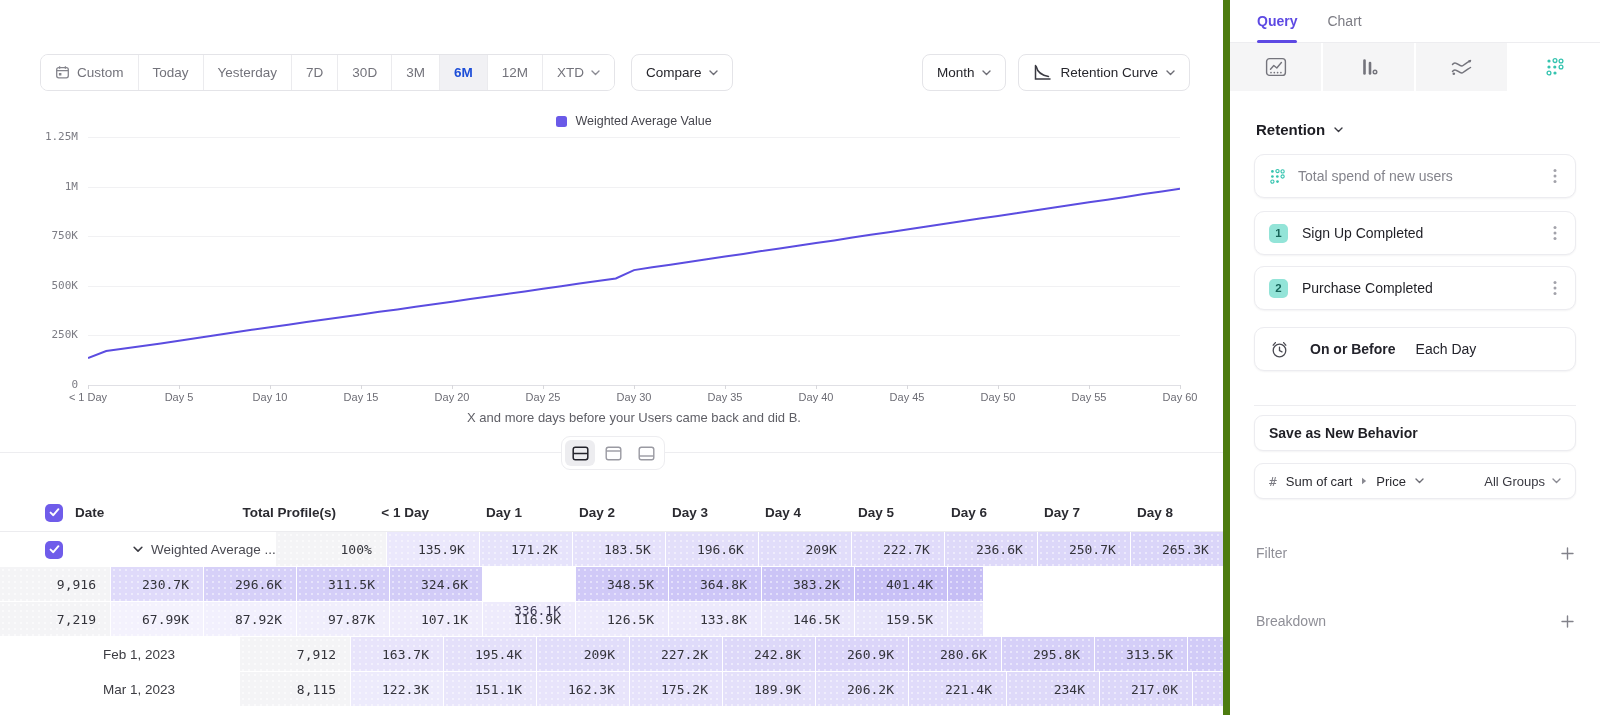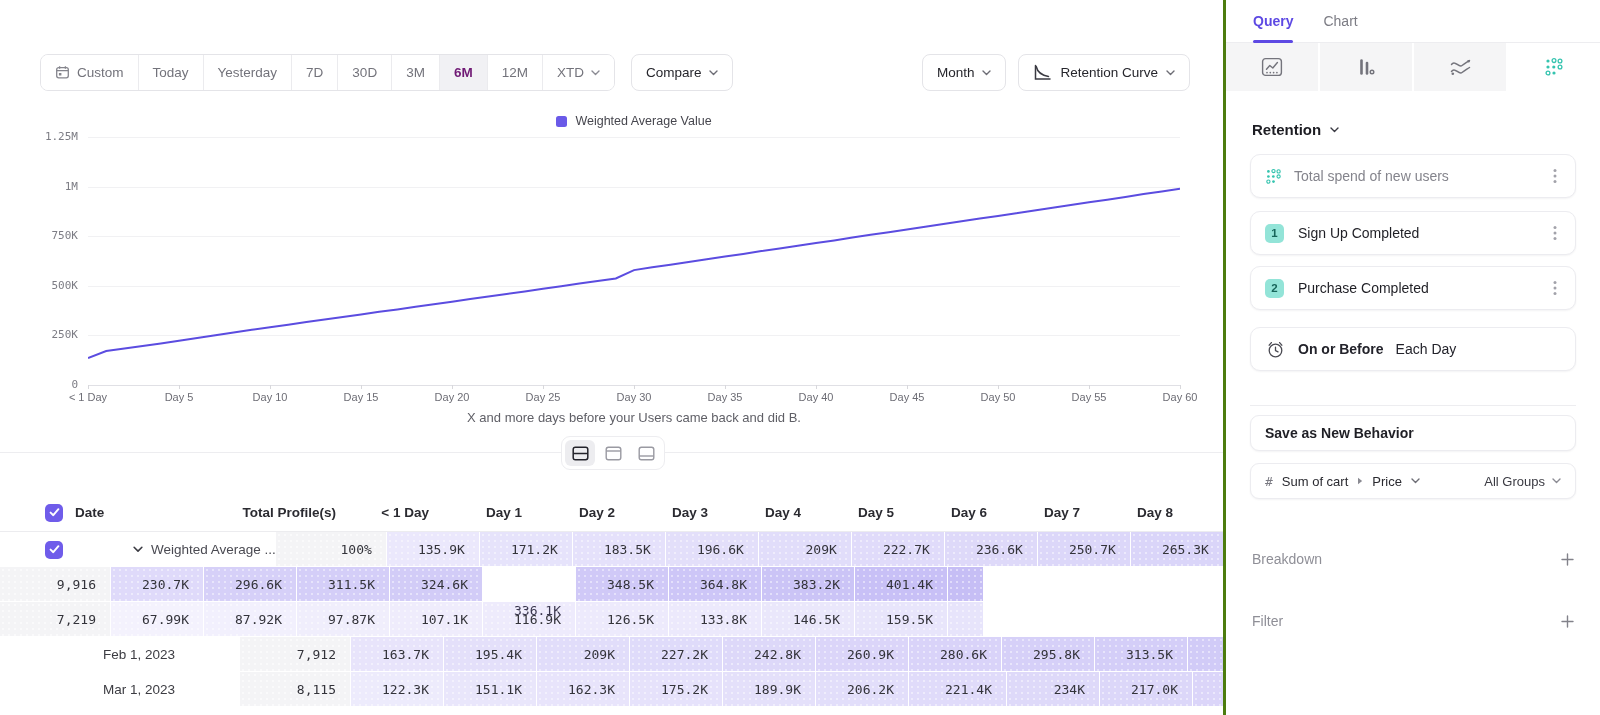--- a/index.html
+++ b/index.html
@@ -9,21 +9,21 @@
 
   
   .main{position:absolute;left:0;top:0;width:1223px;height:715px;}
 
   
   .toolbar{position:absolute;left:40px;right:33px;top:54px;height:37px;display:flex;align-items:stretch;gap:16px;}
   .seg{display:flex;border:1px solid #e4e4e8;border-radius:8px;overflow:hidden;background:#fff;}
   .seg-btn{display:flex;align-items:center;gap:7px;padding:0 14px;font-size:13.5px;color:#73737b;
            border-right:1px solid #ebebee;background:#fff;cursor:pointer;white-space:nowrap;}
   .seg-btn:last-child{border-right:none;}
-  .seg-btn.active{background:#f1f1f4;color:#701a75;font-weight:bold;}
+  .seg-btn.active{background:#f1f1f4;color:#1d4ed8;font-weight:bold;}
   .btn{display:flex;align-items:center;gap:8px;border:1px solid #e4e4e8;border-radius:8px;background:#fff;
        padding:0 14px;font-size:13.5px;color:#26262c;cursor:pointer;white-space:nowrap;}
   .toolbar-right{margin-left:auto;display:flex;gap:12px;}
 
   
   .legend{position:absolute;top:114px;left:88px;width:1092px;display:flex;justify-content:center;
           align-items:center;gap:8px;font-size:12.5px;color:#46464e;text-align:right;}
   .legend-swatch{width:11px;height:11px;border-radius:2.5px;background:#6a5ae8;}
   .plot{position:absolute;left:88px;top:137px;width:1092px;height:248px;}
   .gridline{position:absolute;left:0;right:0;height:1px;background:#f1f1f3;}
@@ -58,21 +58,21 @@
              background-image:radial-gradient(rgba(255,255,255,.45) 1px,transparent 1px);background-size:6px 6px;}
   .row-label{color:#3c3c42;font-size:13.5px;white-space:nowrap;}
   .checkbox{width:18px;height:18px;border-radius:5px;background:#6f5cea;display:flex;
             align-items:center;justify-content:center;flex:none;cursor:pointer;}
   .expander{margin-left:70px;display:flex;align-items:center;cursor:pointer;}
   .wa-label{margin-left:8px;color:#4a4a52;}
   .date-indent{margin-left:58px;}
 
   
   .panel{position:absolute;top:0;right:0;width:377px;height:715px;box-sizing:border-box;
-         border-left:3px solid #4d7c0f;background:#fff;}
+         border-left:7px solid #4d7c0f;background:#fff;}
   .ptabs{height:42px;display:flex;align-items:stretch;gap:30px;padding:0 27px;border-bottom:1px solid #ededf0;}
   .ptab{font-size:14px;color:#7c7c84;display:flex;align-items:center;position:relative;cursor:pointer;}
   .ptab.active{color:#5d49e3;font-weight:bold;}
   .ptab.active::after{content:"";position:absolute;left:0;right:0;bottom:-1px;height:3px;
                       background:#5d49e3;border-radius:2px;}
   .itabs{display:flex;height:48px;}
   .itab{flex:1;display:flex;align-items:center;justify-content:center;background:#f5f5f6;
         border-right:2px solid #fff;cursor:pointer;}
   .itab:last-child{border-right:none;}
   .itab.active{background:#fff;}
@@ -85,21 +85,21 @@
   .behavior-name{color:#84848c;font-size:14px;}
   .kebab{margin-left:auto;display:flex;align-items:center;cursor:pointer;padding:4px;}
   .step-card{margin-top:13px;}
   .step-card.second{margin-top:11px;}
   .badge{width:19px;height:19px;border-radius:5px;background:#93e4d8;color:#17655a;
          font-size:11.5px;font-weight:bold;display:flex;align-items:center;justify-content:center;flex:none;}
   .step-label{margin-left:14px;font-size:14px;color:#1f1f25;}
   .criteria-row{display:flex;align-items:center;margin:45px 2px 0;}
   .criteria-label{font-size:14.5px;font-weight:bold;color:#1d1d23;}
   .advanced{margin-left:auto;display:flex;align-items:center;gap:7px;font-size:13px;color:#8b8b93;cursor:pointer;}
-  .condition-card{margin-top:17px;gap:12px;}
+  .condition-card{margin-top:17px;gap:20px;}
   .cond-strong{font-size:14px;font-weight:bold;color:#23232b;}
   .cond-plain{font-size:14px;color:#23232b;}
   .pdivider{height:1px;background:#ededf0;margin-top:34px;}
   .save-card{margin-top:9px;height:36px;border-radius:9px;font-size:14px;font-weight:bold;color:#1f1f25;cursor:pointer;}
   .metric-card{margin-top:12px;height:36px;border-radius:9px;font-size:13px;color:#2a2a30;gap:9px;}
   .hash{color:#7c7c84;font-size:13px;}
   .metric-group{margin-left:auto;display:flex;align-items:center;gap:7px;color:#3a3a42;cursor:pointer;}
   .addrow{display:flex;align-items:center;margin-top:46px;padding:0 2px;font-size:14px;color:#8f8f97;}
   .addrow.second{margin-top:52px;}
   .addrow .plus{margin-left:auto;display:flex;align-items:center;cursor:pointer;}
@@ -514,32 +514,32 @@
       <span class="metric-group">
         <span>All Groups</span>
         <span class="ic" style="display: inline-flex; align-items: center;">
             <svg width="9" height="6" viewBox="0 0 9 6" fill="none" stroke="#8b8b93" stroke-width="1.4" stroke-linecap="round" stroke-linejoin="round">
               <path d="M1 1l3.5 3.5L8 1"></path>
             </svg>
           </span>
       </span>
     </div>
 
+    <div class="addrow">
+      <span>Filter</span>
+      <span class="plus">
+          <svg width="13" height="13" viewBox="0 0 13 13" fill="none" stroke="#82828a" stroke-width="1.4" stroke-linecap="round">
+            <path d="M6.5 1v11M1 6.5h11"></path>
+          </svg>
+        </span>
+    </div>
+
     <div class="addrow second">
       <span>Breakdown</span>
       <span class="plus">
           <svg width="13" height="13" viewBox="0 0 13 13" fill="none" stroke="#82828a" stroke-width="1.4" stroke-linecap="round">
             <path d="M6.5 1v11M1 6.5h11"></path>
           </svg>
         </span>
     </div>
 
-    <div class="addrow">
-      <span>Filter</span>
-      <span class="plus">
-          <svg width="13" height="13" viewBox="0 0 13 13" fill="none" stroke="#82828a" stroke-width="1.4" stroke-linecap="round">
-            <path d="M6.5 1v11M1 6.5h11"></path>
-          </svg>
-        </span>
-    </div>
-
   </div>
 </aside>
 
 </body></html>

